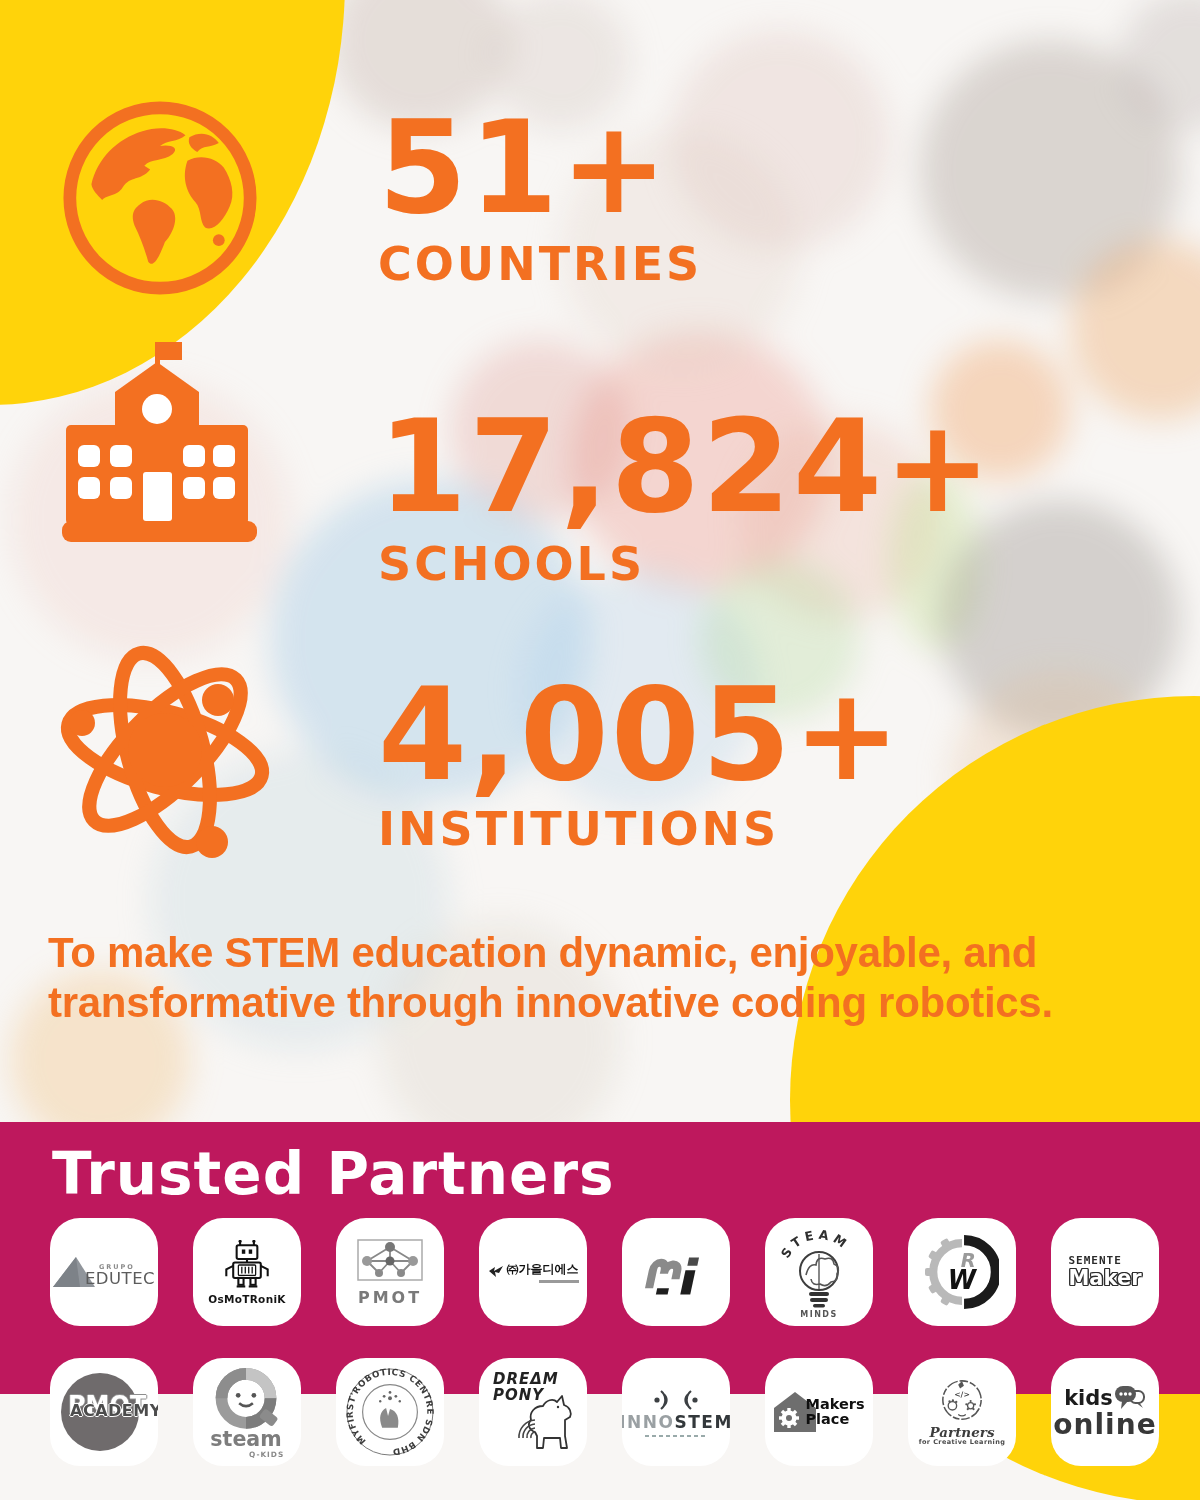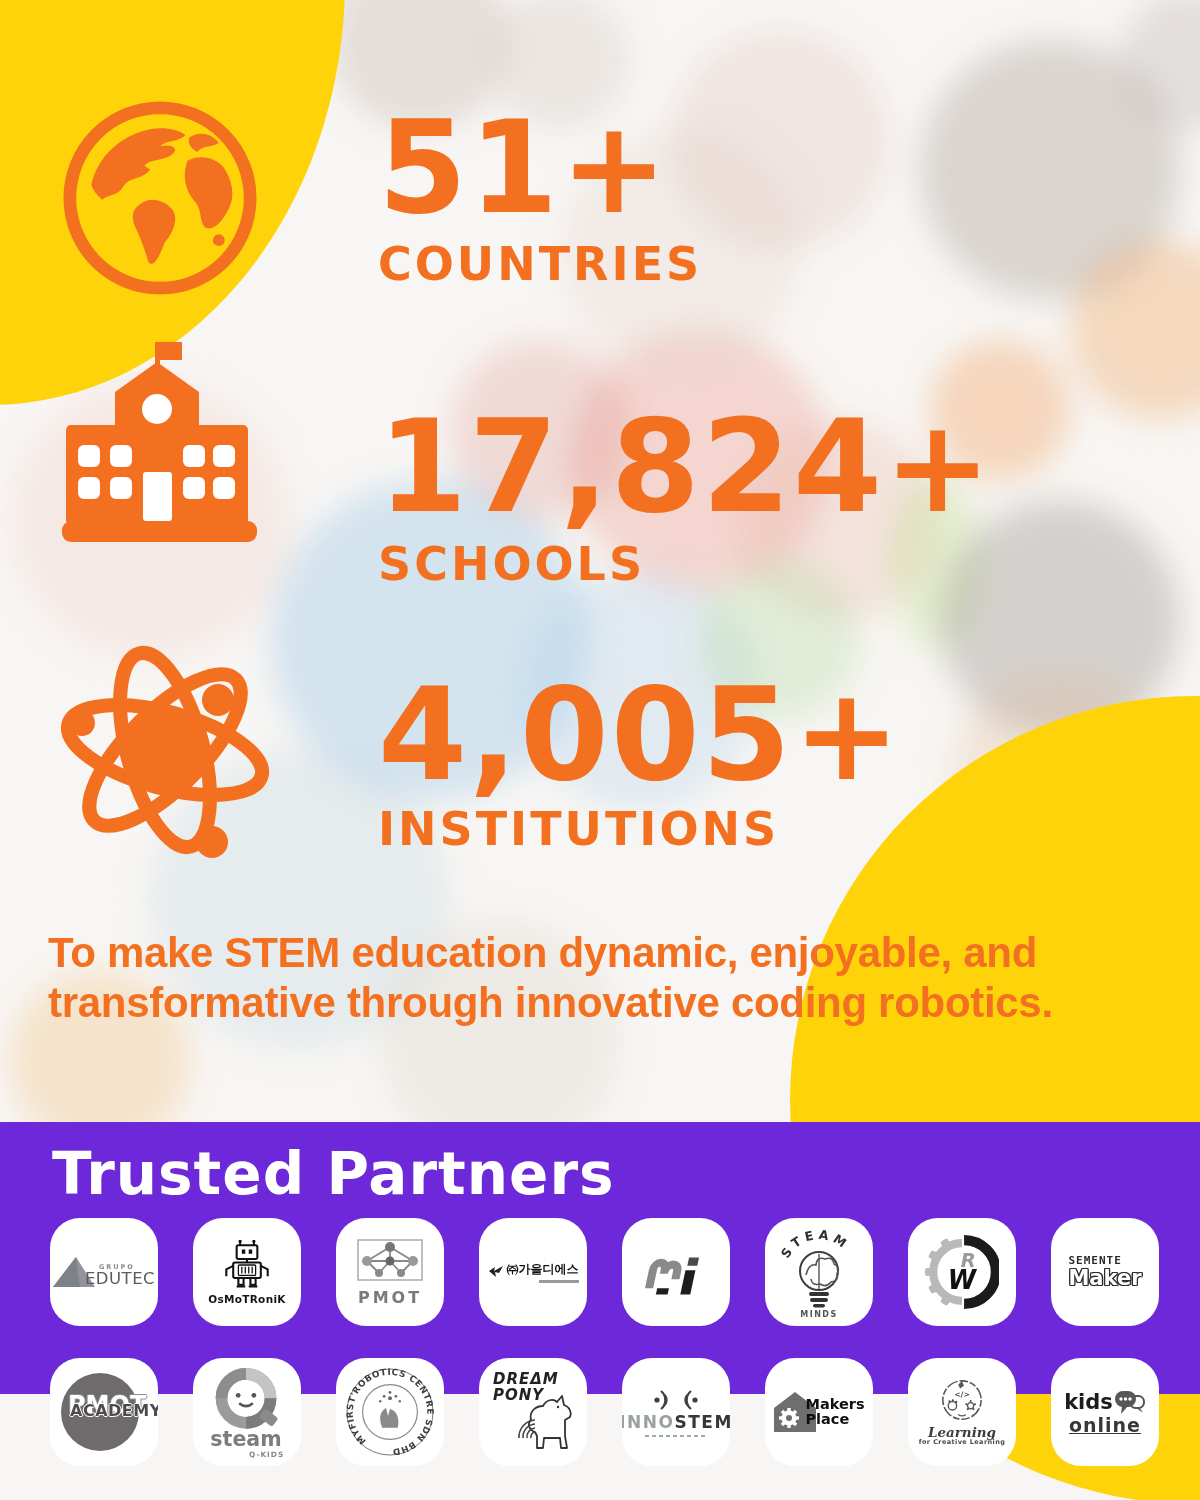--- a/index.html
+++ b/index.html
@@ -28,21 +28,21 @@
   .n2{top:403px;}  .l2{top:541px;}
   .n3{top:671px;}  .l3{top:806px;}
 
   
   .mission{position:absolute;left:48px;top:928px;z-index:2;color:#F37021;
            font-family:"Liberation Sans",sans-serif;font-size:42px;line-height:1.2;
            font-weight:bold;letter-spacing:-0.3px;}
 
   
   .partners{position:absolute;left:0;top:1122px;width:1200px;height:272px;
-            background:#6d28d9;z-index:3;}
+            background:#be185d;z-index:3;}
   .partners-title{position:absolute;left:52px;top:18px;color:#ffffff;
                   font-size:58px;font-weight:bold;letter-spacing:1px;}
   .logo-row{position:absolute;left:50px;display:flex;gap:35px;}
   .row1{top:96px;} .row2{top:236px;}
   .tile{width:108px;height:108px;background:#ffffff;border-radius:30px;position:relative;
         display:flex;flex-direction:column;align-items:center;justify-content:center;
         overflow:hidden;flex:0 0 auto;}
 
   
   .edutec-row{display:flex;align-items:flex-end;}
@@ -95,21 +95,21 @@
   .makers-line{font-size:14.5px;font-weight:bold;color:#0f0f0f;}
   
   .edus{display:flex;flex-direction:column;align-items:center;line-height:1.1;}
   .edus-name{font-family:"DejaVu Serif","Liberation Serif",serif;font-style:italic;
              font-weight:bold;font-size:13.5px;color:#3d3d3d;margin-top:1px;}
   .edus-sub{font-size:6.5px;color:#4a4a4a;letter-spacing:0.4px;font-weight:bold;}
   
   .kids{display:flex;flex-direction:column;align-items:center;line-height:1;}
   .kids-row{display:flex;align-items:center;gap:1px;}
   .kids-word{font-size:21px;font-weight:bold;color:#1c1c1c;}
-  .kids-line2{font-size:19px;font-weight:bold;color:#383838;letter-spacing:1px;margin-top:0px;text-decoration:underline;}
+  .kids-line2{font-size:28px;font-weight:bold;color:#383838;letter-spacing:1px;margin-top:0px;}
 </style>
 </head>
 <body>
 
 <div class="page">
 
   <div class="collage">
     <div class="blob" style="left:330px;top:-50px;width:180px;height:180px;background:rgba(185,165,155,.30)"></div>
     <div class="blob" style="left:490px;top:-10px;width:140px;height:140px;background:rgba(200,185,175,.25)"></div>
     <div class="blob" style="left:670px;top:30px;width:220px;height:220px;background:rgba(215,180,170,.25)"></div>
@@ -442,21 +442,21 @@
               <circle cx="14.5" cy="23.5" r="1.2" fill="#555"></circle>
             <circle cx="18" cy="25" r="1.2" fill="#555"></circle>
             <circle cx="33" cy="29" r="3.2" fill="none" stroke="#555" stroke-width="1.3"></circle>
             <circle cx="33" cy="24" r="1.1" fill="#555"></circle>
               <circle cx="37.5" cy="27.5" r="1.1" fill="#555"></circle>
             <circle cx="36" cy="32.5" r="1.1" fill="#555"></circle>
               <circle cx="30" cy="32.5" r="1.1" fill="#555"></circle>
             <circle cx="28.5" cy="27.5" r="1.1" fill="#555"></circle>
             <path d="M20,38 Q24,41 28,38" fill="none" stroke="#555" stroke-width="1.3"></path>
           </svg>
-          <span class="edus-name">Learning</span>
+          <span class="edus-name">Partners</span>
           <span class="edus-sub">for Creative Learning</span>
         </div>
       </div>
 
       <div class="tile">
         <div class="kids">
           <div class="kids-row">
             <span class="kids-word">kids</span>
             <svg width="32" height="26" viewBox="0 0 32 26">
               <rect x="16" y="6" width="14" height="12" rx="5.5" fill="none" stroke="#575757" stroke-width="2"></rect>

